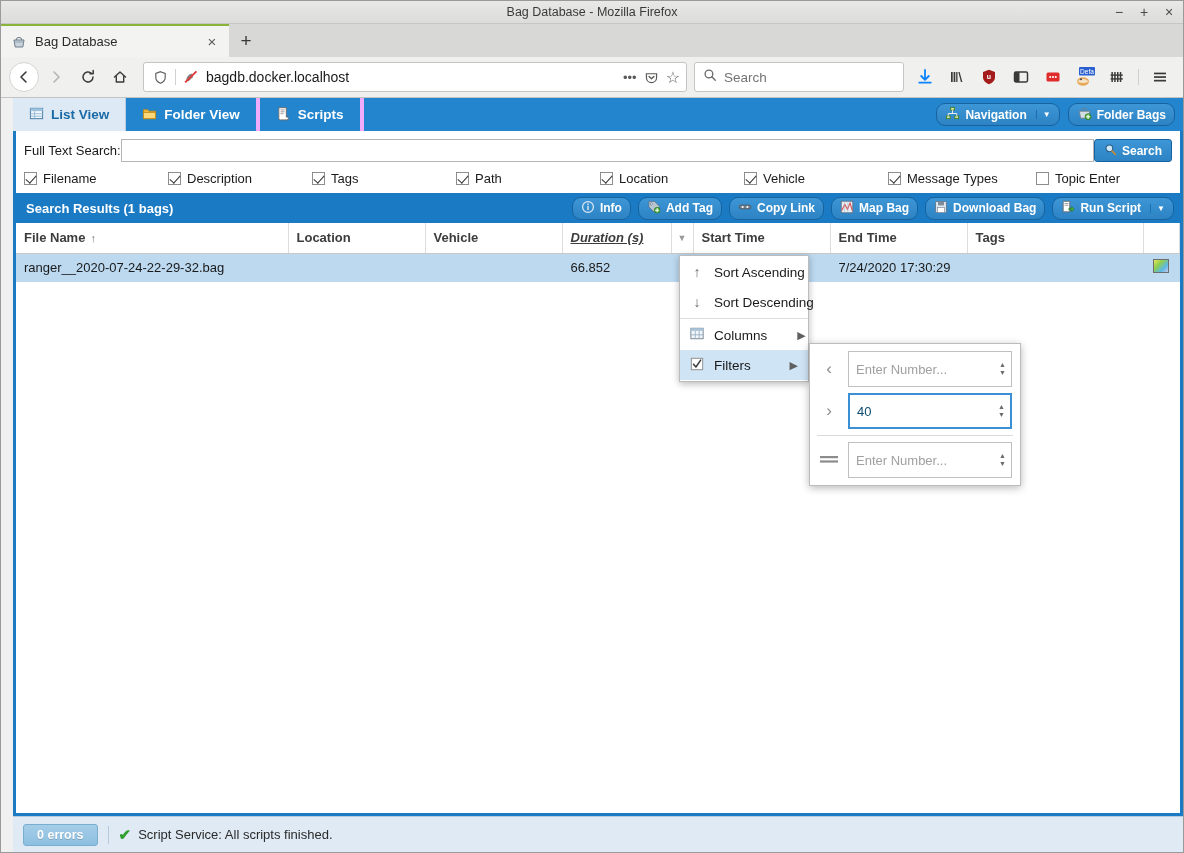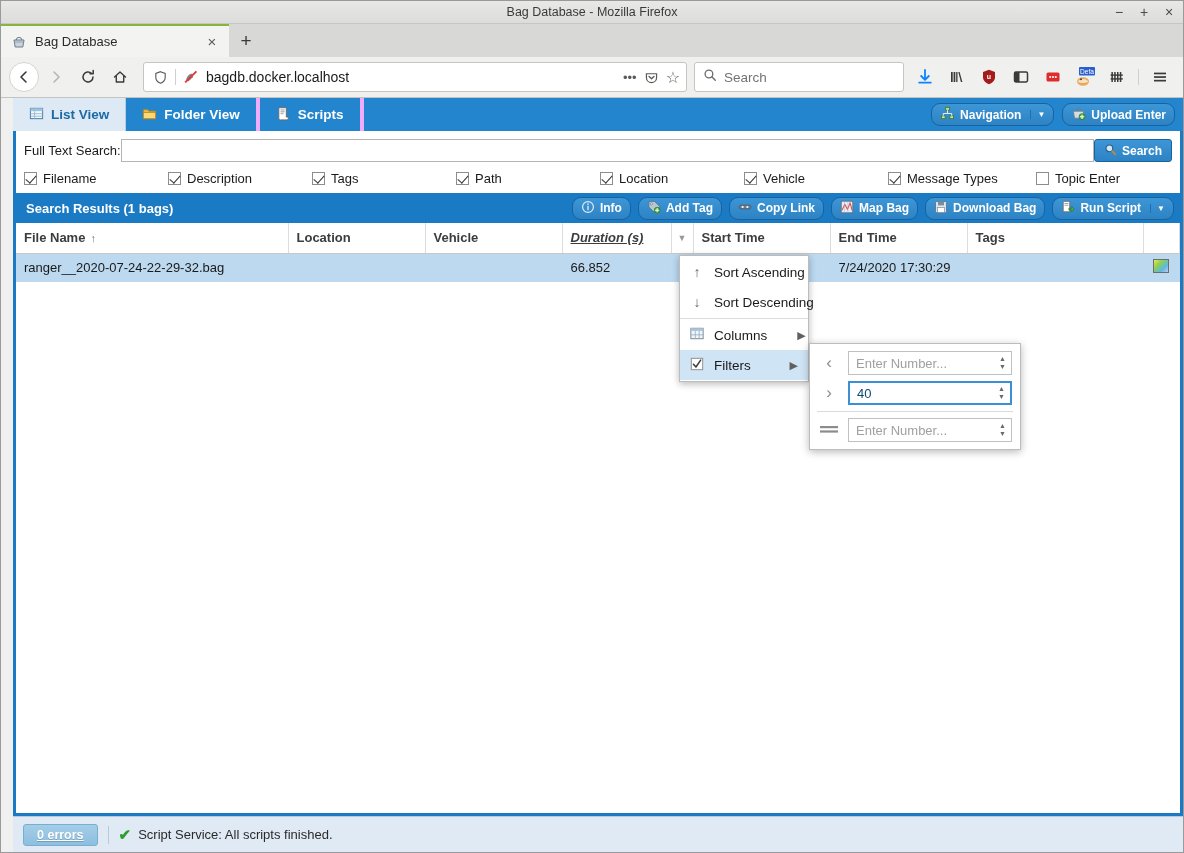--- a/index.html
+++ b/index.html
@@ -330,21 +330,21 @@
     background: #ffffff;
     border: 1px solid #bcbcbc;
     box-shadow: 0 2px 8px rgba(0,0,0,0.28);
     padding: 4px 6px;
     z-index: 50;
   }
   .frow { display: flex; align-items: center; gap: 8px; padding: 3px 2px; }
   .fop { width: 22px; text-align: center; color: #8c8c8c; font-size: 17px; flex:0 0 auto;}
   .fop.eq { font-size: 14px; letter-spacing: 0; }
   .spinwrap {
-    width: 168px; height: 24px;
+    width: 168px; height: 36px;
     border: 1px solid #c0c0c0;
     background: #ffffff;
     display: flex; align-items: center;
     padding: 0 2px 0 7px;
   }
   .spinwrap.focused { border: 2px solid #3b8fd4; }
   .spinval { flex: 1 1 auto; font-size: 13px; color: #0c4a6e; }
   .spinval.placeholder { color: #a0a0a0; }
   .spinbtns {
     display: flex; flex-direction: column; justify-content: center;
@@ -364,21 +364,20 @@
     padding: 0 10px; gap: 10px;
     flex: 0 0 auto;
   }
   .err-badge {
     background: linear-gradient(#a4cde8,#8dbfe0);
     border: 1px solid #7aaecf;
     border-radius: 3px;
     padding: 3px 13px;
     font-size: 12.5px; color: #ffffff; font-weight: bold;
     text-shadow: 0 1px 0 rgba(0,0,0,0.18);
-    text-decoration: underline;
   }
   .status-sep { width: 1px; height: 18px; background: #b7c9da; }
   .status-msg {
     display: flex; align-items: center; gap: 7px;
     font-size: 13px; color: #2a2a2a;
   }
   .check-green { color: #2e9e2e; font-size: 15px; font-weight: bold; }
 
   
   .gicon { display: inline-block; flex: 0 0 auto; }
@@ -586,21 +585,21 @@
         </div>
         <div class="btn-blue">
           <span class="gicon">
             <svg width="15" height="15" viewBox="0 0 16 16">
                 <path d="M2.5 5.5 h11 l-1.3 7.5 h-8.4 z" fill="#d5dde4" stroke="#6e7c89" stroke-width="0.9"></path>
                 <path d="M4.8 5.5 a3.2 3 0 0 1 6.4 0" fill="none" stroke="#6e7c89" stroke-width="0.9"></path>
                 <circle cx="11.8" cy="11.4" r="3.2" fill="#4caf3f" stroke="#2e7a25" stroke-width="0.8"></circle>
                 <path d="M11.8 9.6 V13.2 M10 11.4 H13.6" stroke="#ffffff" stroke-width="1.2" stroke-linecap="round"></path>
               </svg>
           </span>
-          <span>Upload Enter</span>
+          <span>Folder Bags</span>
         </div>
       </div>
     </div>
 
     <div class="searchpanel">
       <div class="fts-row">
         <span class="fts-label">Full Text Search:</span>
         <input class="fts-input" type="text" value="" placeholder="" style="">
         <div class="btn-search">
           <span class="gicon">

